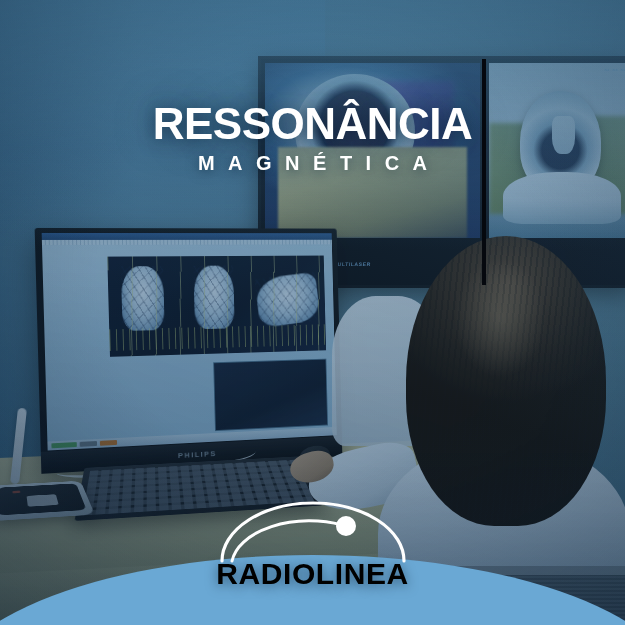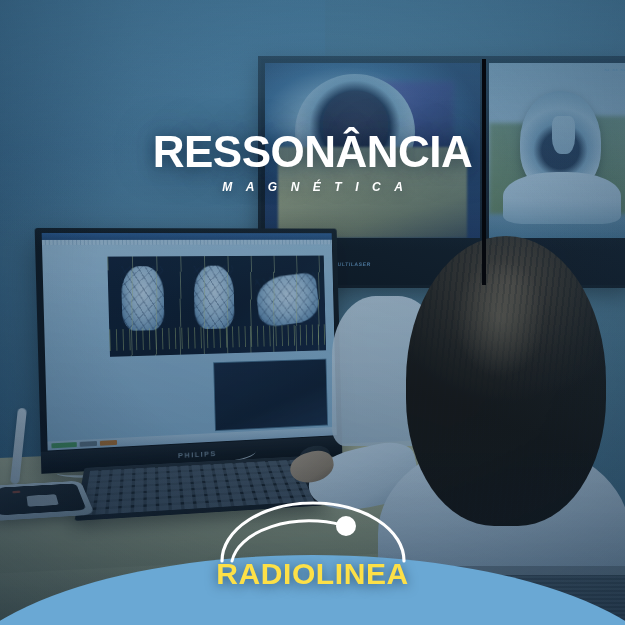--- a/index.html
+++ b/index.html
@@ -342,37 +342,36 @@
   .vignette{
     position:absolute; inset:0;
     background:radial-gradient(ellipse 86% 78% at 50% 44%, rgba(0,0,0,0) 40%, rgba(8,26,46,.40) 100%);
   }
   .topwash{
     position:absolute; left:0; top:0; width:100%; height:250px;
     background:linear-gradient(180deg, rgba(70,125,160,.55) 0%, rgba(60,110,150,.18) 60%, rgba(0,0,0,0) 100%);
   }
 
   
-  .overlay{ position:absolute; inset:0;margin-top:28px; }
+  .overlay{ position:absolute; inset:0; }
 
   .title-block{
     position:absolute; left:0; top:102px; width:100%;
     text-align:center;
   }
   .title-main{
     font-size:44px; font-weight:bold; color:#ffffff;
     letter-spacing:-0.5px; line-height:1;
     text-shadow:0 2px 16px rgba(6,24,44,.55), 0 0 42px rgba(10,30,55,.45);
   }
   .title-sub{
     margin-top:7px;
-    font-size:12px; font-weight:bold; color:#ffffff;
+    font-size:20px; font-weight:bold; color:#ffffff;
     letter-spacing:13.5px; text-indent:13.5px; line-height:1;
     text-shadow:0 2px 12px rgba(6,24,44,.55);
-    font-style:italic;
   }
 
   .tagline{
     position:absolute; left:0; top:204px; width:100%;
     text-align:center;
     font-size:23px; color:#ffffff; line-height:1.32;
     letter-spacing:-.2px;
     text-shadow:0 2px 14px rgba(6,24,44,.6), 0 0 34px rgba(8,28,50,.45);
   }
   .tagline span{ display:block; }
@@ -380,21 +379,21 @@
   
   .logo{
     position:absolute; left:50%; bottom:36px; transform:translateX(-50%);
     width:260px; text-align:center;
   }
   .logo-mark{
     position:relative; width:190px; height:62px; margin:0 auto -4px auto;
   }
   .logo-mark svg{ display:block; width:190px; height:62px; overflow:visible; }
   .logo-name{
-    font-size:30px; font-weight:bold; color:#fde047;
+    font-size:30px; font-weight:bold; color:#000000;
     letter-spacing:.6px; line-height:1;
     text-shadow:0 2px 12px rgba(6,24,44,.55);
   }
   .logo-tag{
     margin-top:4px;
     font-size:11.5px; color:#ffffff; letter-spacing:3.1px;
     text-indent:3.1px; line-height:1; opacity:.96;
     text-shadow:0 1px 9px rgba(6,24,44,.5);
   }
 

